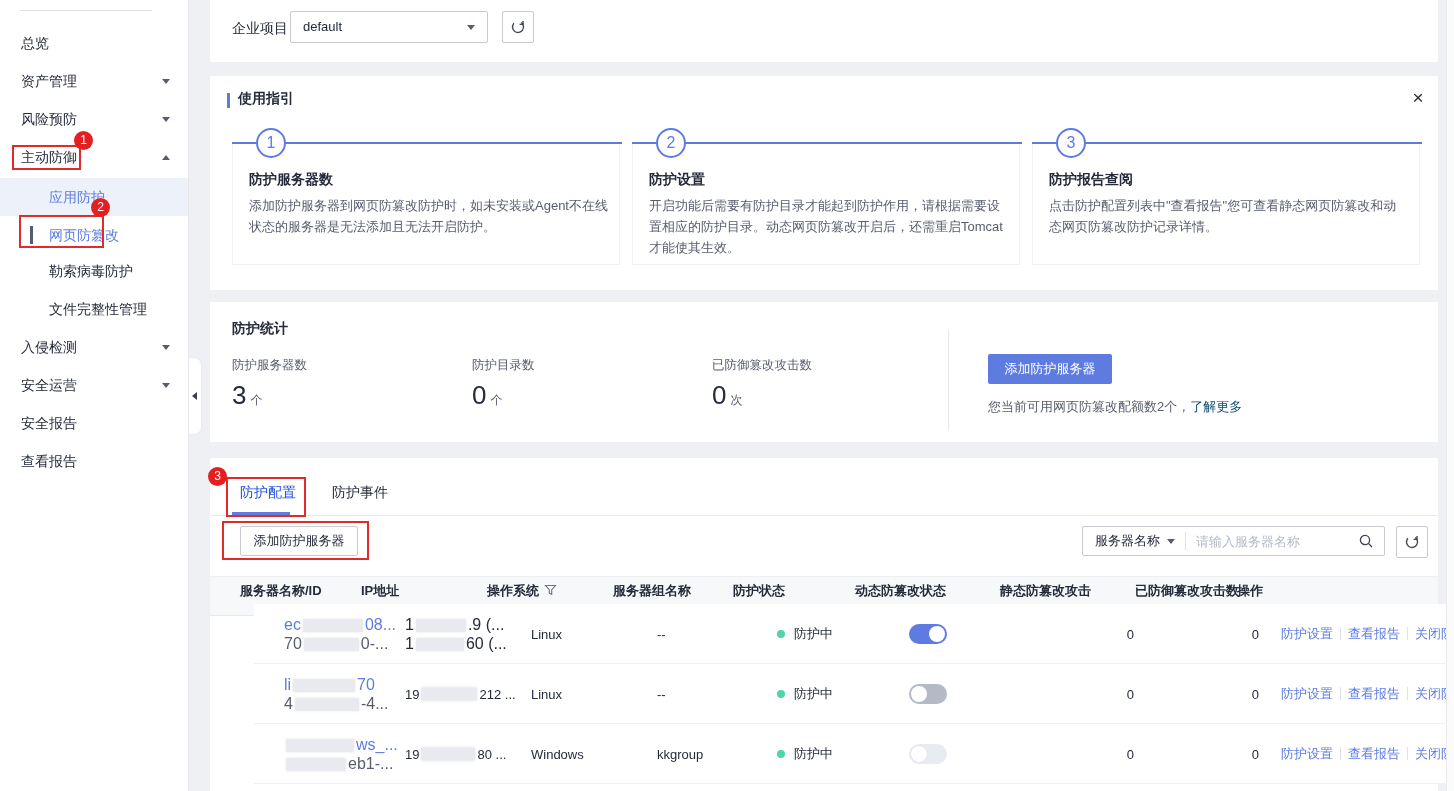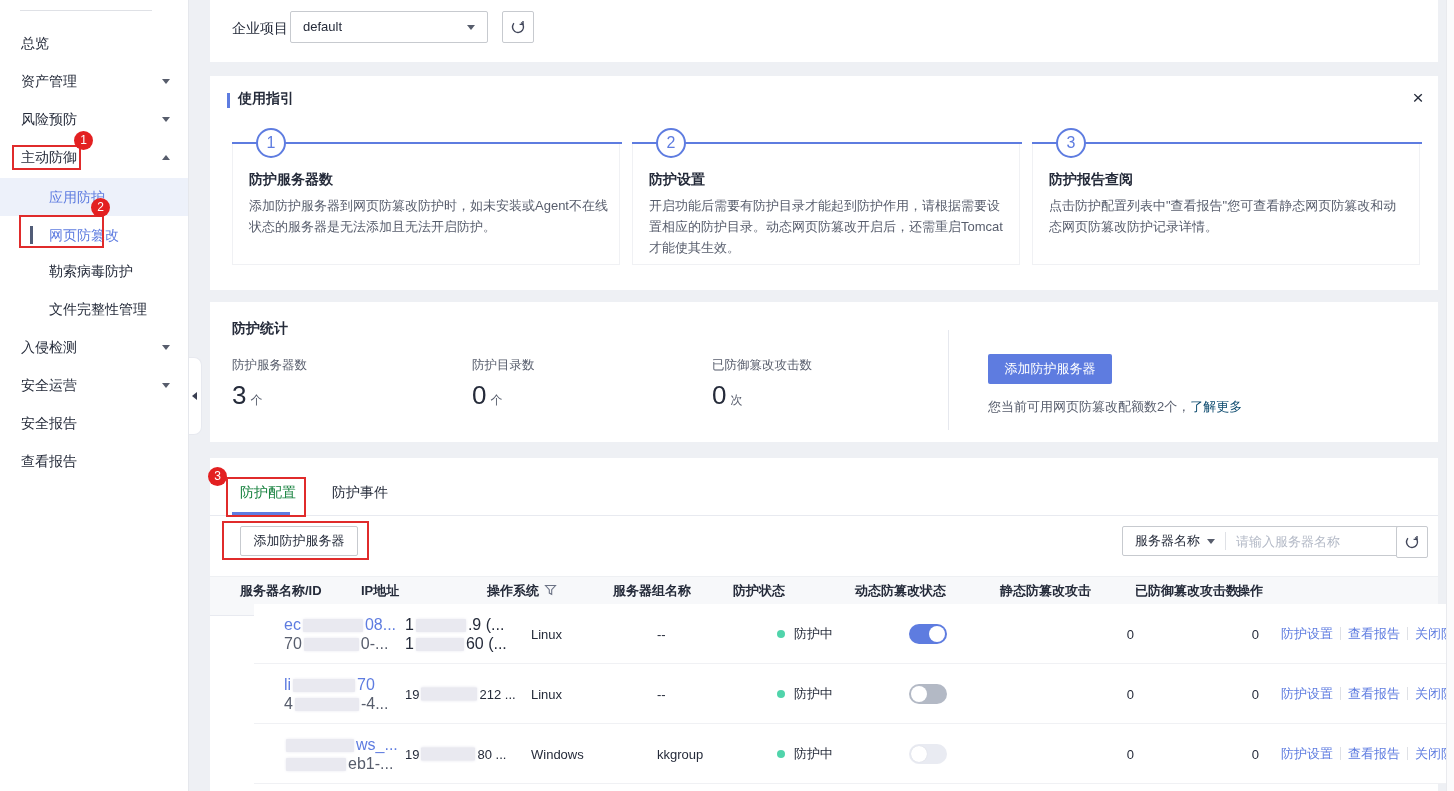--- a/index.html
+++ b/index.html
@@ -60,28 +60,28 @@
   .stat .sunit { font-size:12px; color:#575d6c; font-weight:400; margin-left:4px; }
   .stat1 { left:22px; } .stat2 { left:262px; } .stat3 { left:502px; }
   .stats-vline { position:absolute; left:738px; top:28px; width:1px; height:100px; background:#e6e8ee; }
   .btn-primary { position:absolute; left:778px; top:52px; width:124px; height:30px; background:#5e7ce0; color:#fff;
                  font-size:13px; border:none; border-radius:2px; text-align:center; line-height:30px; cursor:pointer; }
   .quota { position:absolute; left:778px; top:96px; font-size:13px; color:#575d6c; }
   .quota a { color:#0c4a6e; text-decoration:none; cursor:pointer; }
 
   
   .tab { position:absolute; top:26px; font-size:14px; cursor:pointer; }
-  .tab.active { color:#15803d; }
+  .tab.active { color:#1d4ed8; }
   .tab1 { left:30px; } .tab2 { left:122px; }
   .tab-underline { position:absolute; left:22px; top:54px; width:58px; height:3px; background:#5e7ce0; }
   .tab-sep { position:absolute; left:0; top:57px; width:1228px; height:1px; background:#e8eaf0; }
   .btn-plain { position:absolute; left:30px; top:68px; width:118px; height:30px; background:#fff; border:1px solid #c7cacf;
                border-radius:2px; font-size:13px; color:#252b3a; text-align:center; line-height:28px; cursor:pointer; }
   .search-group { position:absolute; left:872px; top:68px; width:303px; height:30px; border:1px solid #c7cacf; border-radius:2px;
-                  background:#fff; display:flex; align-items:center;margin-left:40px; }
+                  background:#fff; display:flex; align-items:center; }
   .search-select { position:relative; width:102px; height:100%; line-height:28px; padding-left:12px; font-size:13px; cursor:pointer; }
   .search-select .caret { right:10px; }
   .search-vline { width:1px; height:18px; background:#dfe1e6; }
   .search-input { flex:1; border:none; outline:none; font-size:13px; padding:0 6px 0 10px; color:#252b3a; min-width:0;
                   font-family:inherit; }
   .search-input::placeholder { color:#b4bac7; }
   .search-icon { margin-right:10px; cursor:pointer; display:flex; }
   .refresh-tbl { left:1186px; top:68px; }
 
   .thead { position:absolute; left:0; top:118px; width:1228px; height:40px; background:#f7f8fa;

